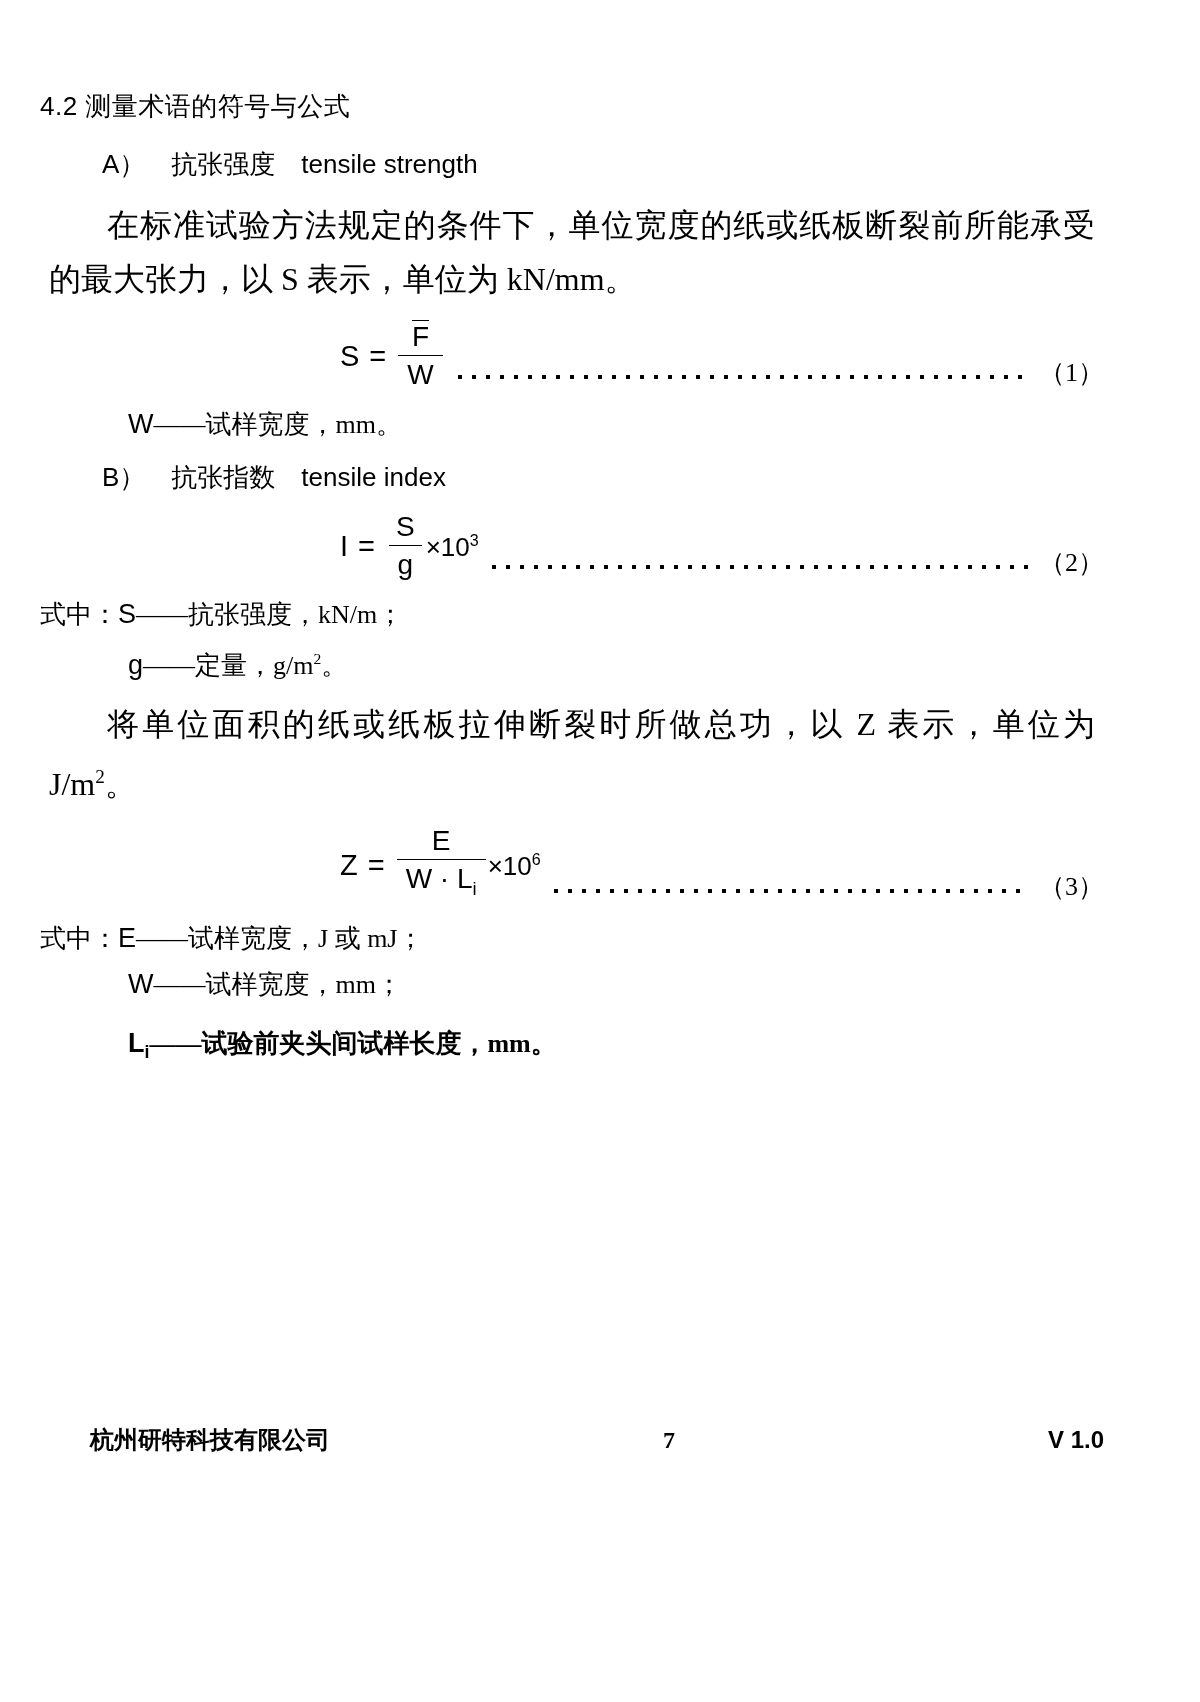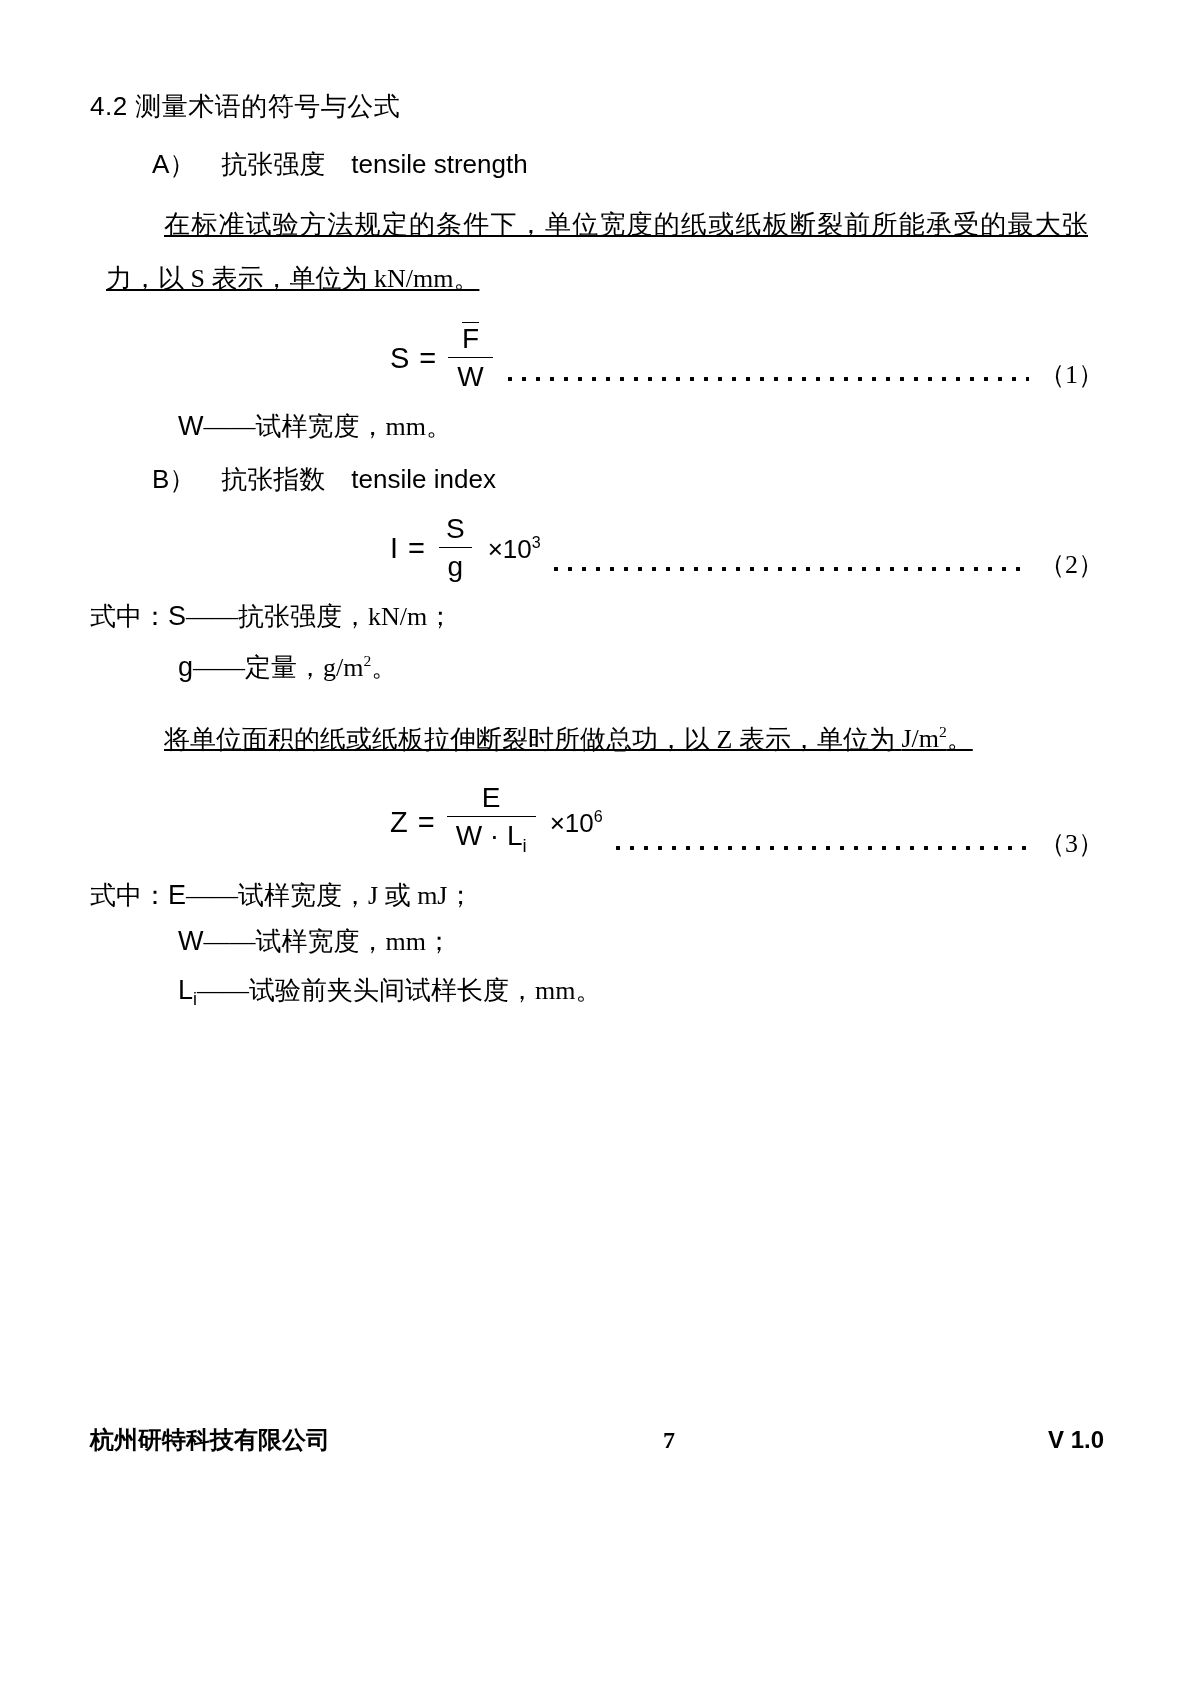--- a/index.html
+++ b/index.html
@@ -10,21 +10,21 @@
   body {
     font-family: "Liberation Serif", "DejaVu Serif", serif;
     color: #000000;
   }
   .page {
     position: relative;
     width: 1200px;
     height: 1702px;
     background: #ffffff;
     box-sizing: border-box;
-    padding: 88px 96px 0 90px;
+    padding: 88px 96px 0 40px;
   }
   .sans { font-family: "Liberation Sans", "DejaVu Sans", sans-serif; }
 
   
   .heading {
     font-family: "Liberation Sans", "DejaVu Sans", sans-serif;
     font-size: 26px;
     line-height: 36px;
     letter-spacing: 0.5px;
     margin: 0 0 22px 0;
@@ -33,27 +33,26 @@
   .item-line {
     font-family: "Liberation Sans", "DejaVu Sans", sans-serif;
     font-size: 26px;
     line-height: 36px;
     margin: 0 0 16px 0;
     padding-left: 62px;
     white-space: pre;
   }
   .para {
     font-family: "Liberation Serif", "DejaVu Serif", serif;
-    font-size: 26px;
+    font-size: 32px;
     line-height: 54px;
-    margin: 16px;
+    margin: 9px;
     text-align: justify;
     text-justify: inter-ideograph;
     text-indent: 58px;
-    text-decoration: underline;
   }
   .def-line {
     font-family: "Liberation Serif", "DejaVu Serif", serif;
     font-size: 26px;
     line-height: 44px;
     margin: 0;
     white-space: pre;
   }
   .def-line.indent { padding-left: 88px; }
 
@@ -91,21 +90,21 @@
     padding: 2px 9px 0 9px;
     font-size: 28px;
     line-height: 34px;
   }
   .overbar {
     display: inline-block;
     border-top: 1.8px solid #000;
     padding-top: 2px;
     line-height: 1;
   }
-  .mul { margin-left: 12px; font-size: 26px; }
+  .mul { margin-left: 0; font-size: 26px; }
   .pow { font-size: 26px; }
   .pow sup { font-size: 0.62em; vertical-align: super; }
   .leader {
     flex: 1 1 auto;
     align-self: flex-end;
     margin: 0 10px 10px 8px;
     height: 10px;
     background-image: radial-gradient(circle, #000 2.1px, rgba(255,255,255,0) 2.4px);
     background-size: 14px 10px;
     background-position: 0 center;
@@ -204,21 +203,21 @@
       <span class="mul pow"><span>×10</span><sup>6</sup></span>
     </span>
     <span class="leader"></span>
     <span class="eq-num">（3）</span>
   </div>
 
   <p class="def-line"><span>式中：</span><span class="sans" style="font-size:27px;">E</span><span>——试样宽度，J 或 mJ；</span></p>
 
   <p class="def-line indent" style="margin-top:1px;"><span class="sans" style="font-size:27px;">W</span><span>——试样宽度，mm；</span></p>
 
-  <p class="def-line indent" style="margin-top:4px;"><span class="sans" style="font-size:27px;"><span>L</span><sub class="sub-small">i</sub></span><span>——试验前夹头间试样长度，mm。</span></p>
+  <p class="def-line indent" style="margin-top:14px;font-weight:bold;"><span class="sans" style="font-size:27px;"><span>L</span><sub class="sub-small">i</sub></span><span>——试验前夹头间试样长度，mm。</span></p>
 
   <div class="footer">
     <span class="f-left">杭州研特科技有限公司</span>
     <span class="f-center">7</span>
     <span class="f-right">V 1.0</span>
   </div>
 
 </div>
 
 </body></html>

